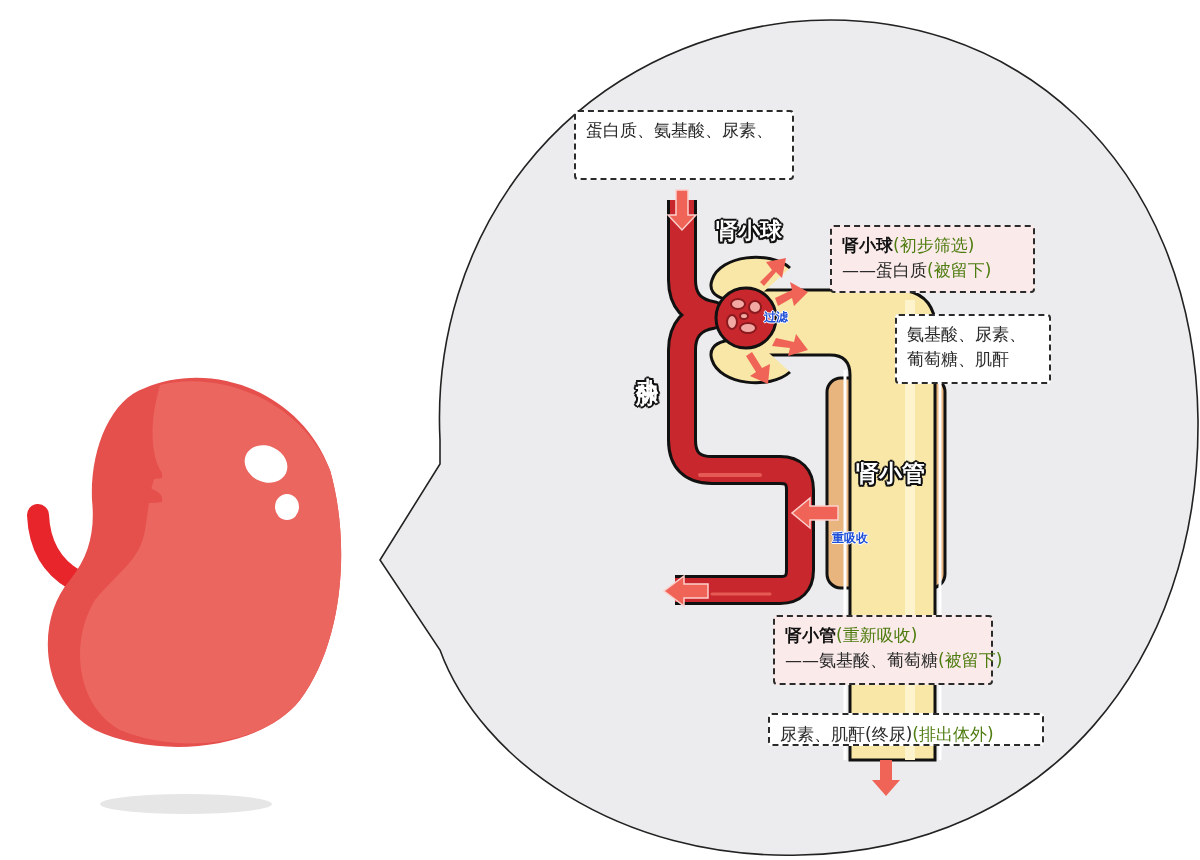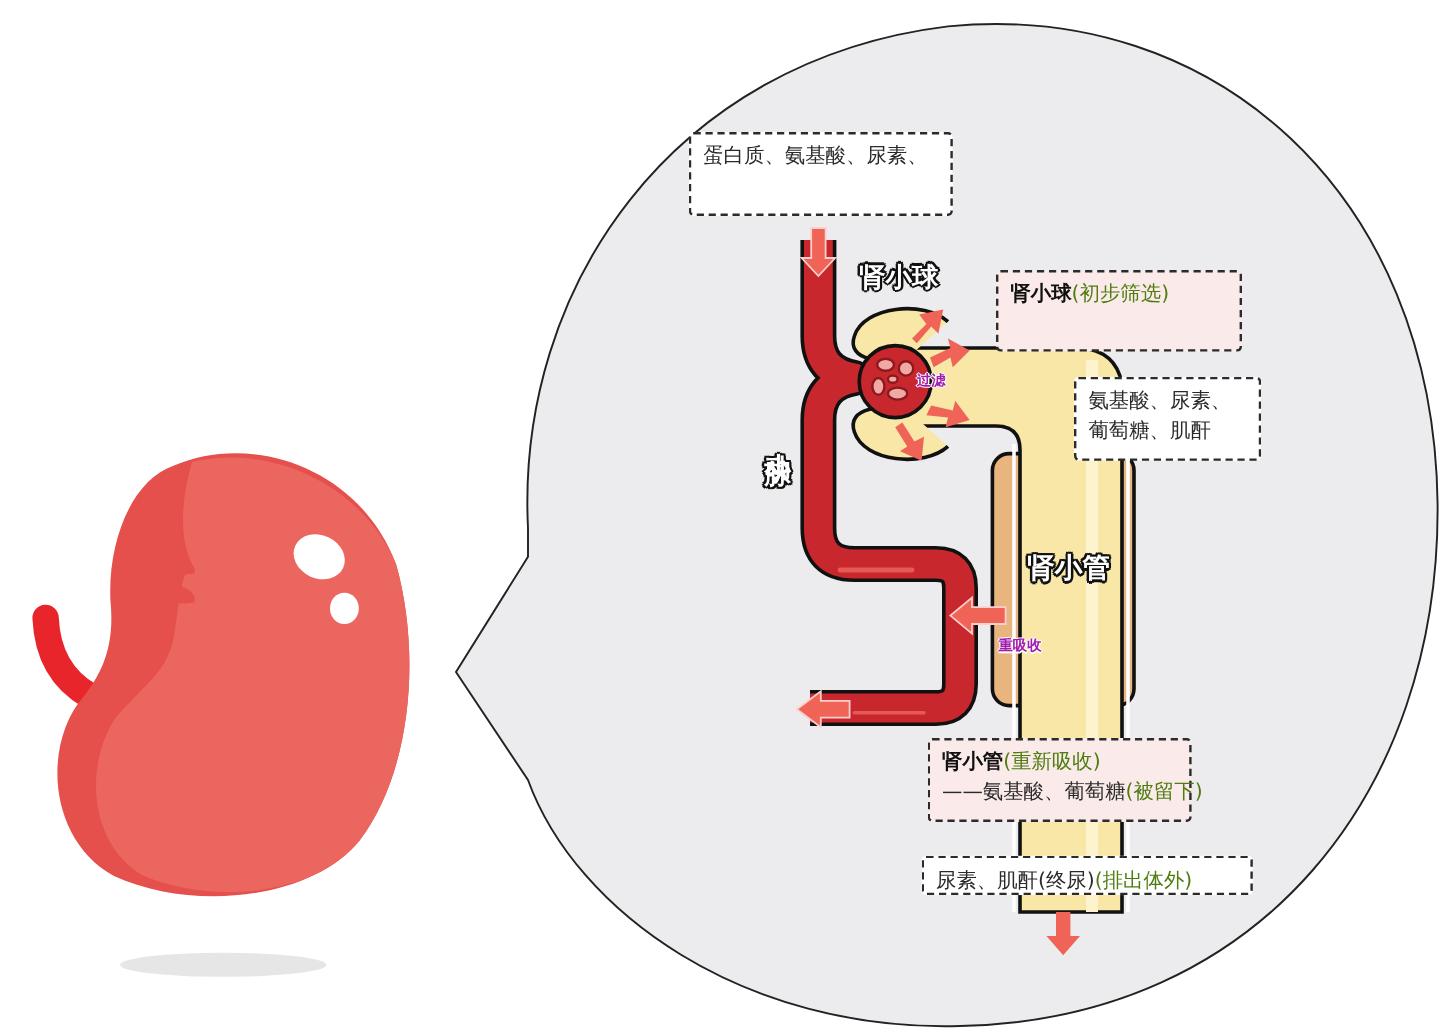--- a/index.html
+++ b/index.html
@@ -11,21 +11,21 @@
          font-size:17px; line-height:25px; color:#2a2a2a; padding:6px 10px; white-space:nowrap; }
   .box.pink { background:#fbeaea; }
   .box.white { background:#ffffff; }
   .red { color:#4d7c0f; }
   .bold { font-weight:bold; color:#111; }
   .outlined { position:absolute; font-weight:bold; color:#ffffff; font-size:22px;
               -webkit-text-stroke:1.2px #111; paint-order:stroke fill;
               text-shadow: 2px 0 0 #111, -2px 0 0 #111, 0 2px 0 #111, 0 -2px 0 #111,
                            1.5px 1.5px 0 #111, -1.5px -1.5px 0 #111, 1.5px -1.5px 0 #111, -1.5px 1.5px 0 #111; }
   .vertical { writing-mode: vertical-rl; letter-spacing:2px; }
-  .small-label { position:absolute; font-size:12px; font-weight:bold; color:#a21caf;
+  .small-label { position:absolute; font-size:12px; font-weight:bold; color:#1d4ed8;
                  text-shadow: 1px 0 0 #fff, -1px 0 0 #fff, 0 1px 0 #fff, 0 -1px 0 #fff; }
 </style>
 </head>
 <body>
 
 <div id="stage">
 
   <svg width="1200" height="860" viewBox="0 0 1200 860">
 
     <ellipse cx="186" cy="804" rx="86" ry="10" fill="#e6e6e6"></ellipse>
@@ -104,20 +104,23 @@
   </svg>
 
   <div class="box white" style="left:574px; top:110px; width:220px; height:70px;">
     <div>蛋白质、氨基酸、尿素、</div>
   </div>
 
   <div class="box pink" style="left:830px; top:225px; width:205px; height:68px;">
     <div>
       <span class="bold">肾小球</span><span class="red">(初步筛选)</span>
     </div>
+    <div>
+      <span>——蛋白质</span><span class="red">(被留下)</span>
+    </div>
   </div>
 
   <div class="box white" style="left:895px; top:302px; width:156px; height:70px;margin-top:12px;">
     <div>氨基酸、尿素、</div>
     <div>葡萄糖、肌酐</div>
   </div>
 
   <div class="box pink" style="left:773px; top:615px; width:220px; height:70px;">
     <div>
       <span class="bold">肾小管</span><span class="red">(重新吸收)</span>

